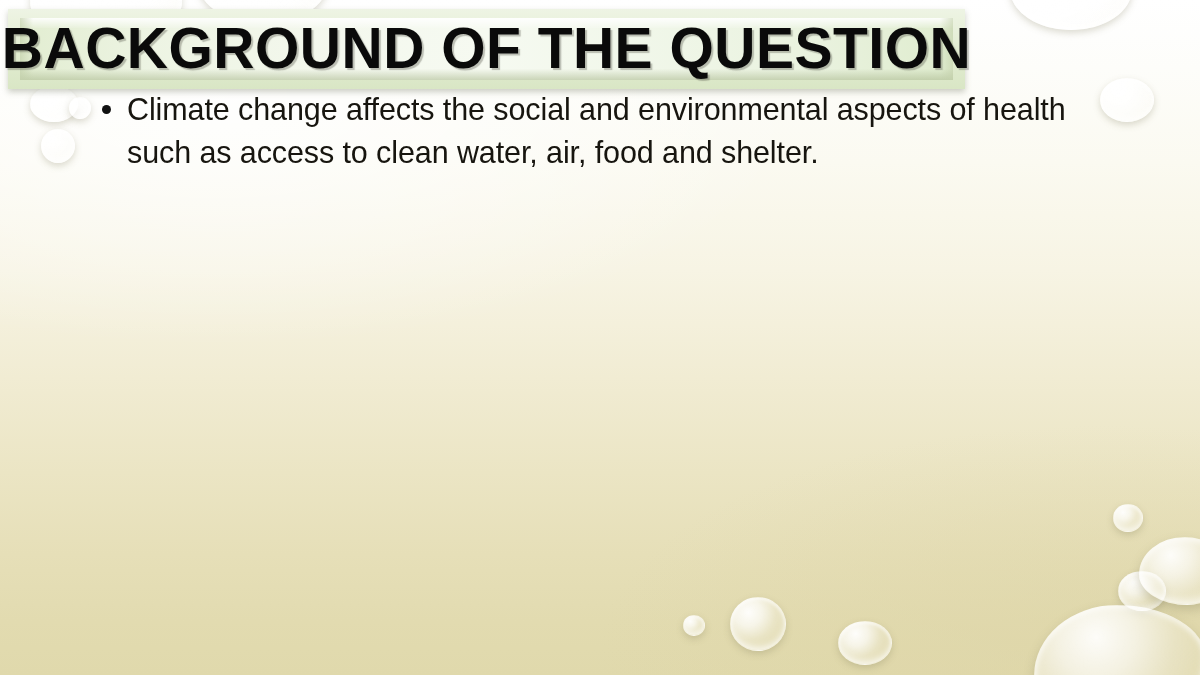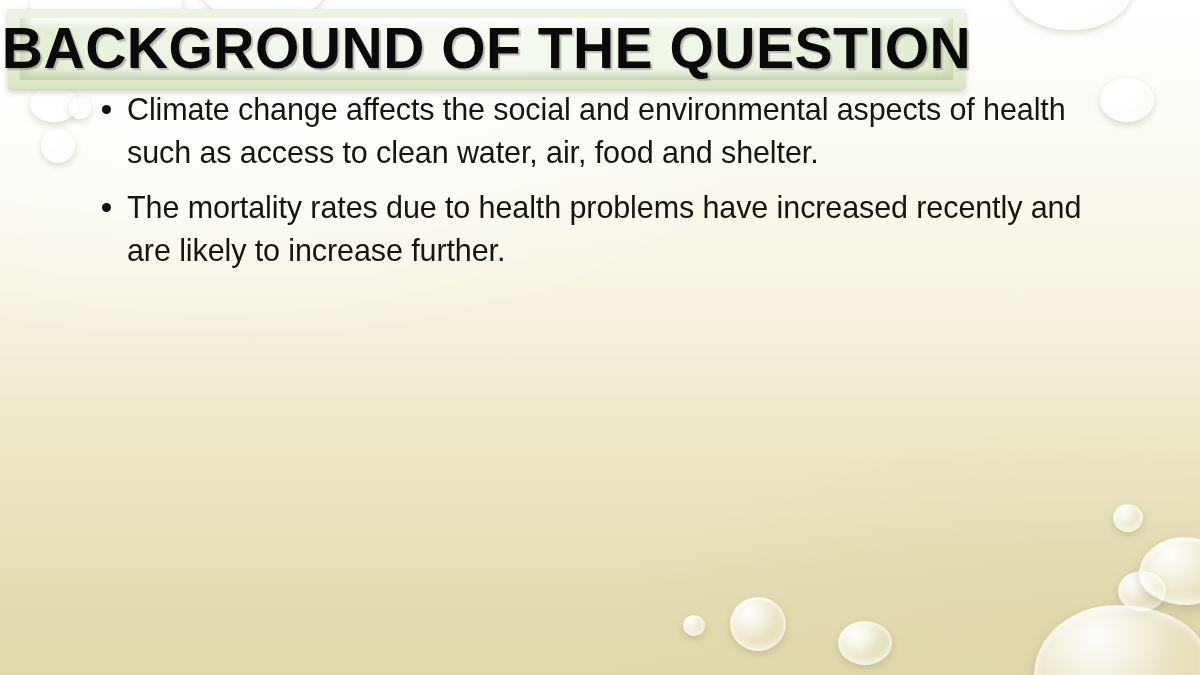--- a/index.html
+++ b/index.html
@@ -226,19 +226,15 @@
       <div class="bevel-right"></div>
     </div>
     <div id="title-text">BACKGROUND OF THE QUESTION</div>
   </div>
 
   <ul id="body-list">
     <li class="bullet-item">
       <span class="dot"></span>
       <span class="txt">Climate change affects the social and environmental aspects of health such as access to clean water, air, food and shelter.</span>
     </li>
-    <li class="bullet-item">
-      <span class="dot"></span>
-      <span class="txt">The mortality rates due to health problems have increased recently and are likely to increase further.</span>
-    </li>
   </ul>
 
 </div>
 
 </body></html>

